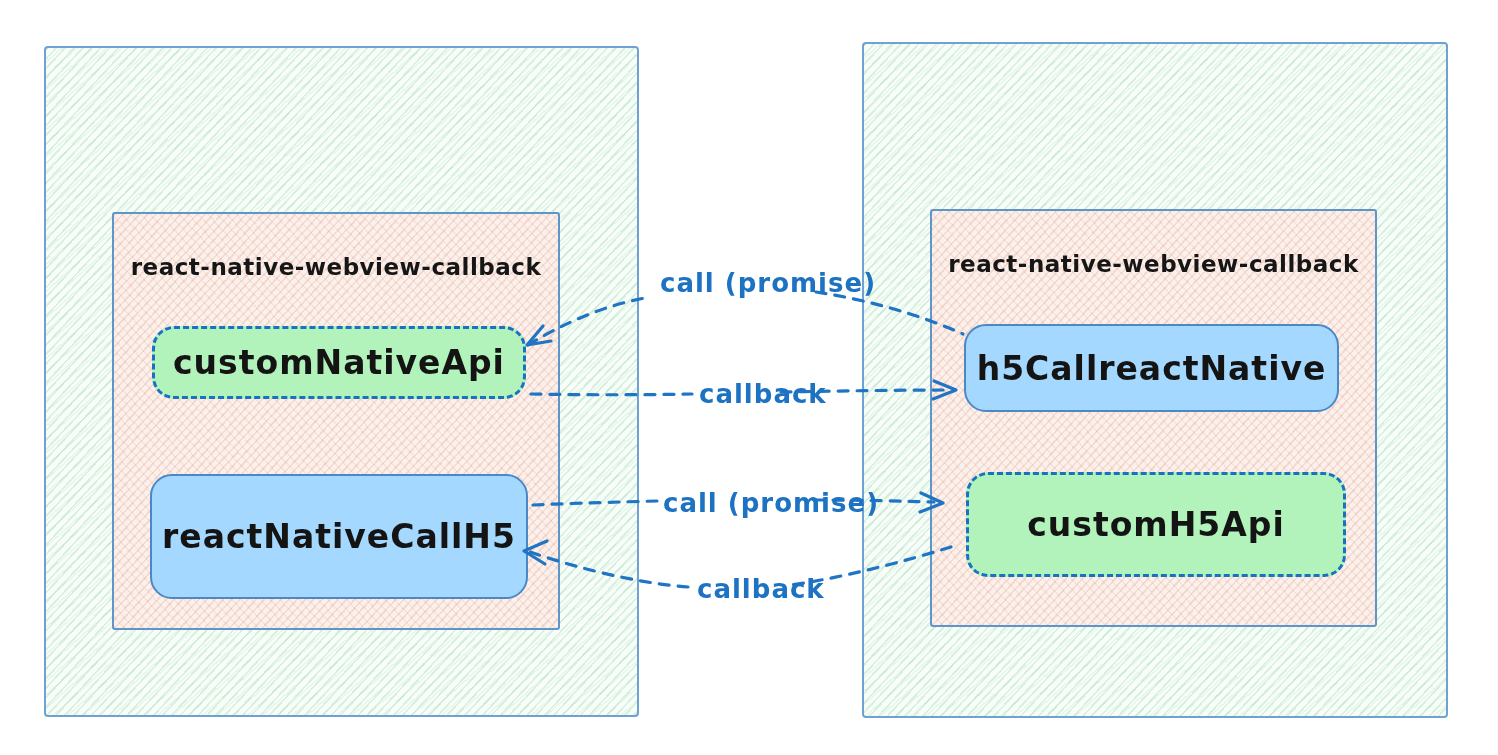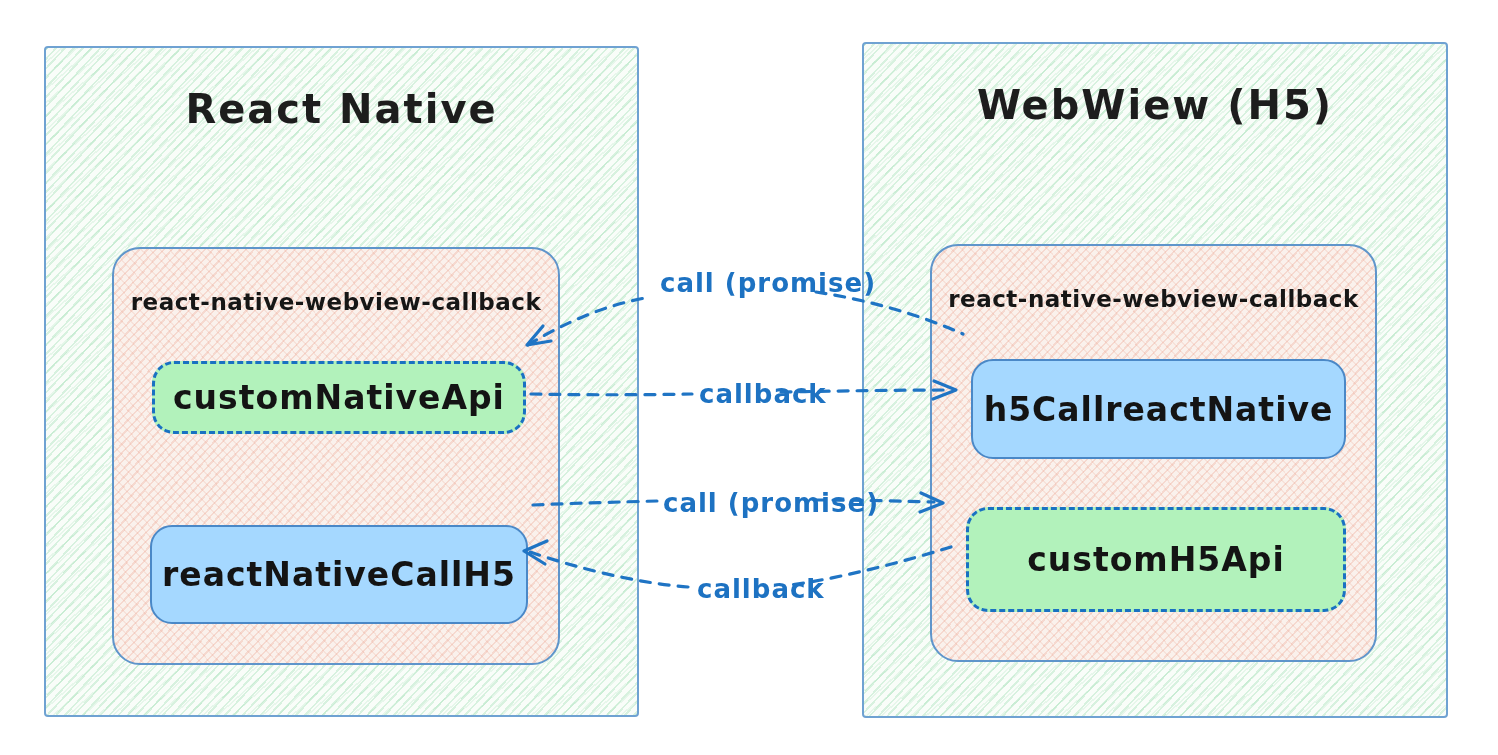--- a/index.html
+++ b/index.html
@@ -28,27 +28,26 @@
     font-size:40px;
     font-weight:bold;
     letter-spacing:2px;
     color:#1d1d1d;
     white-space:nowrap;
   }
   
   .package{
     position:absolute;
     border:2px solid #5f95cb;
-    border-radius:28px;
+    border-radius:3px;
     background-color:#faf1ec;
     background-image:
       repeating-linear-gradient(133deg, rgba(228,120,92,0.20) 0px, rgba(228,120,92,0.20) 1.7px, transparent 1.7px, transparent 6px),
       repeating-linear-gradient(47deg, rgba(228,120,92,0.13) 0px, rgba(228,120,92,0.13) 1.4px, transparent 1.4px, transparent 7px);
     box-sizing:border-box;
-    margin-top:35px;
   }
   .package-label{
     position:absolute;
     left:0;right:0;top:40px;
     text-align:center;
     font-size:23px;
     font-weight:bold;
     letter-spacing:0.5px;
     color:#161616;
     white-space:nowrap;
@@ -103,42 +102,40 @@
     color:#1d72c2;
     white-space:nowrap;
   }
 </style>
 </head>
 <body>
 
 <div class="stage">
 
   <div class="panel" style="left:44px; top:46px; width:595px; height:671px;">
-    <div class="panel-title">React Native</div>
 
     <div class="package" style="left:66px; top:164px; width:448px; height:418px;">
       <div class="package-label">react-native-webview-callback</div>
 
       <div class="node green-dashed" style="left:38px; top:112px; width:374px; height:73px;">
         <span>customNativeApi</span>
       </div>
 
-      <div class="node blue-solid" style="left:36px; top:276px; width:378px; height:99px;">
+      <div class="node blue-solid" style="left:36px; top:260px; width:378px; height:125px;">
         <span>reactNativeCallH5</span>
       </div>
     </div>
   </div>
 
   <div class="panel" style="left:862px; top:42px; width:586px; height:676px;">
-    <div class="panel-title">WebWiew (H5)</div>
 
     <div class="package" style="left:66px; top:165px; width:447px; height:418px;">
       <div class="package-label">react-native-webview-callback</div>
 
-      <div class="node blue-solid" style="left:39px; top:113px; width:375px; height:100px;">
+      <div class="node blue-solid" style="left:32px; top:113px; width:375px; height:88px;">
         <span>h5CallreactNative</span>
       </div>
 
       <div class="node green-dashed" style="left:34px; top:261px; width:380px; height:105px;">
         <span>customH5Api</span>
       </div>
     </div>
   </div>
 
   <svg class="arrows-svg" width="1498" height="755" viewBox="0 0 1498 755">

